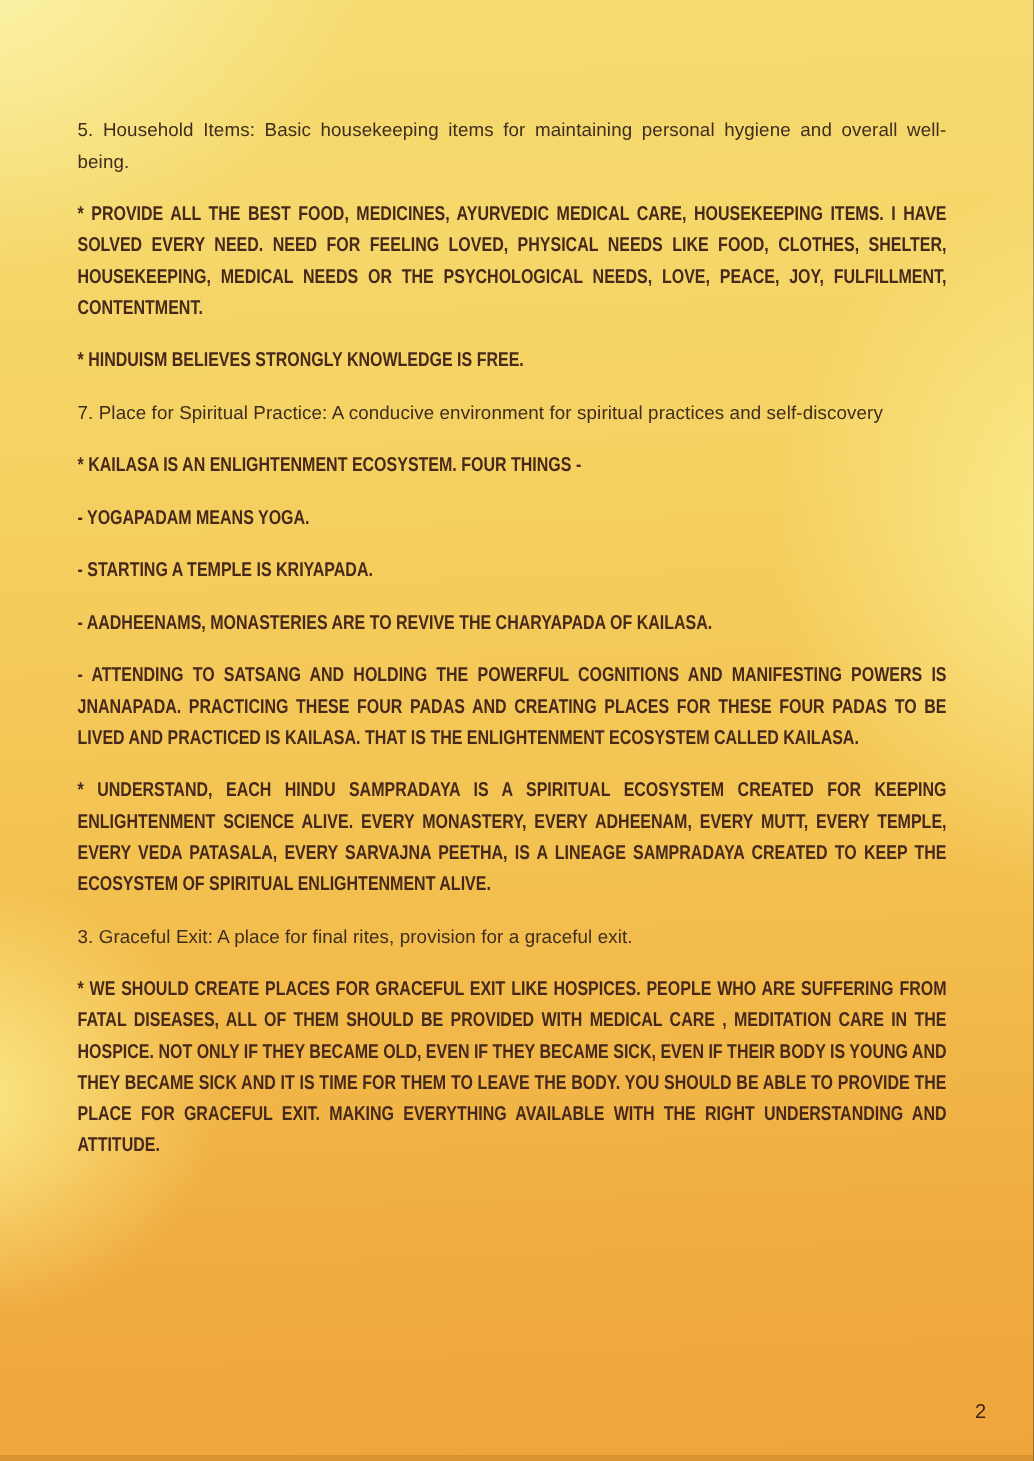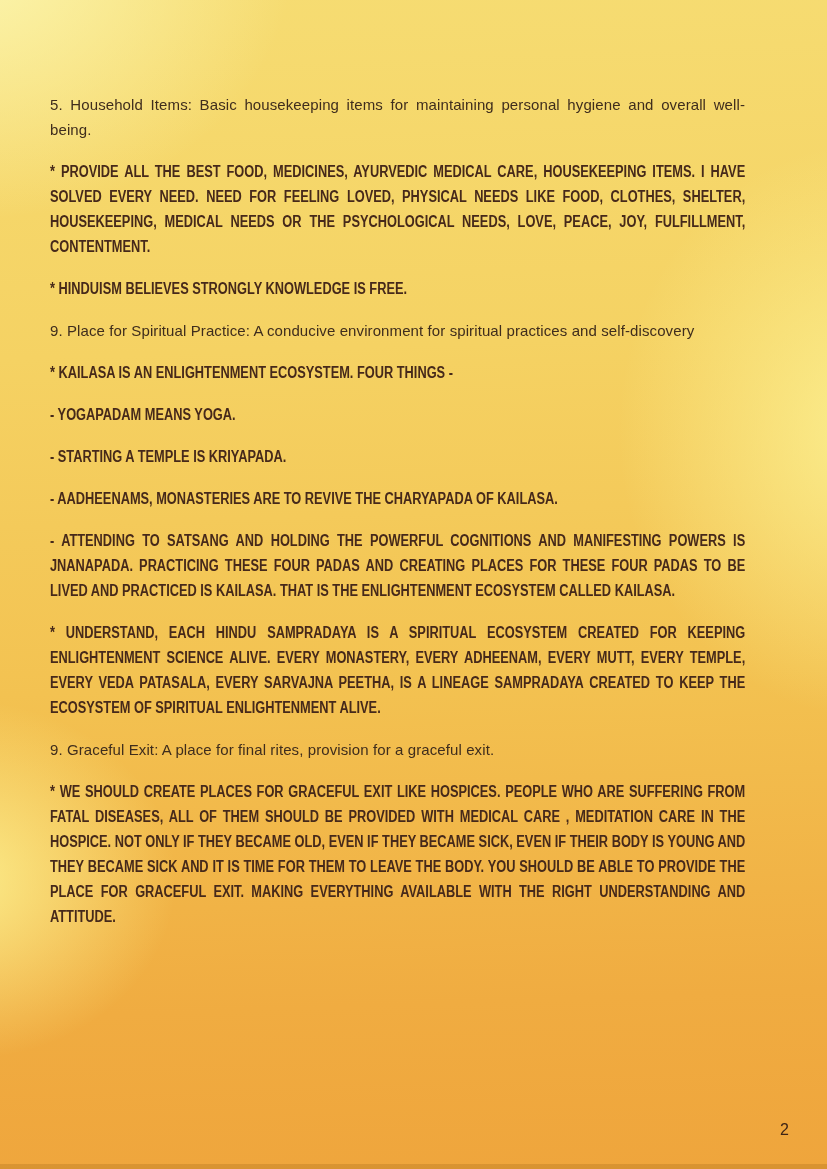--- a/index.html
+++ b/index.html
@@ -26,21 +26,21 @@
     content: "";
     position: absolute;
     left: 0; right: 0; bottom: 0;
     height: 5px;
     background: rgba(140, 85, 15, 0.22);
     pointer-events: none;
   }
 
   .content {
     position: absolute;
-    left: 50px;
+    left: 62px;
     top: 92px;
     width: 695px;
   }
 
   .para {
     margin: 0 0 17px 0;
     text-align: justify;
   }
 
   
@@ -82,35 +82,35 @@
 <div class="page">
   <div class="content">
 
     <p class="para body-text">5. Household Items: Basic housekeeping items for maintaining personal hygiene and overall well-being.</p>
 
     <p class="para caps-text">* PROVIDE ALL THE BEST FOOD, MEDICINES, AYURVEDIC MEDICAL CARE, HOUSEKEEPING ITEMS. I HAVE SOLVED EVERY NEED. NEED FOR FEELING LOVED, PHYSICAL NEEDS LIKE FOOD, CLOTHES, SHELTER, HOUSEKEEPING, MEDICAL NEEDS OR THE PSYCHOLOGICAL NEEDS, LOVE, PEACE, JOY, FULFILLMENT, CONTENTMENT.</p>
 
 
     <p class="para caps-text">* HINDUISM BELIEVES STRONGLY KNOWLEDGE IS FREE.</p>
 
-    <p class="para body-text">9.  Place for Spiritual Practice: A conducive environment for spiritual practices and self-discovery</p>
+    <p class="para body-text">7.  Place for Spiritual Practice: A conducive environment for spiritual practices and self-discovery</p>
 
     <p class="para caps-text">* KAILASA IS AN ENLIGHTENMENT ECOSYSTEM. FOUR THINGS -</p>
 
     <p class="para caps-text">- YOGAPADAM MEANS YOGA.</p>
 
     <p class="para caps-text">- STARTING A TEMPLE IS KRIYAPADA.</p>
 
     <p class="para caps-text">- AADHEENAMS, MONASTERIES ARE TO REVIVE THE CHARYAPADA OF KAILASA.</p>
 
     <p class="para caps-text">- ATTENDING TO SATSANG AND HOLDING THE POWERFUL COGNITIONS AND MANIFESTING POWERS IS JNANAPADA. PRACTICING THESE FOUR PADAS AND CREATING PLACES FOR THESE FOUR PADAS TO BE LIVED AND PRACTICED IS KAILASA. THAT IS THE ENLIGHTENMENT ECOSYSTEM CALLED KAILASA.</p>
 
 
     <p class="para caps-text">* UNDERSTAND, EACH HINDU SAMPRADAYA IS A SPIRITUAL ECOSYSTEM CREATED FOR KEEPING ENLIGHTENMENT SCIENCE ALIVE. EVERY MONASTERY, EVERY ADHEENAM, EVERY MUTT, EVERY TEMPLE, EVERY VEDA PATASALA, EVERY SARVAJNA PEETHA, IS A LINEAGE SAMPRADAYA CREATED TO KEEP THE ECOSYSTEM OF SPIRITUAL ENLIGHTENMENT ALIVE.</p>
 
-    <p class="para body-text">9. Graceful Exit: A place for final rites, provision for a graceful exit.</p>
+    <p class="para body-text">3. Graceful Exit: A place for final rites, provision for a graceful exit.</p>
 
     <p class="para caps-text">* WE SHOULD CREATE PLACES FOR GRACEFUL EXIT LIKE HOSPICES. PEOPLE WHO ARE SUFFERING FROM FATAL DISEASES, ALL OF THEM SHOULD BE PROVIDED WITH MEDICAL CARE , MEDITATION CARE IN THE HOSPICE. NOT ONLY IF THEY BECAME OLD, EVEN IF THEY BECAME SICK, EVEN IF THEIR BODY IS YOUNG AND THEY BECAME SICK AND IT IS TIME FOR THEM TO LEAVE THE BODY. YOU SHOULD BE ABLE TO PROVIDE THE PLACE FOR GRACEFUL EXIT. MAKING EVERYTHING AVAILABLE WITH THE RIGHT UNDERSTANDING AND ATTITUDE.</p>
 
   </div>
 
   <div class="page-number">2</div>
 </div>
 
 </body></html>

